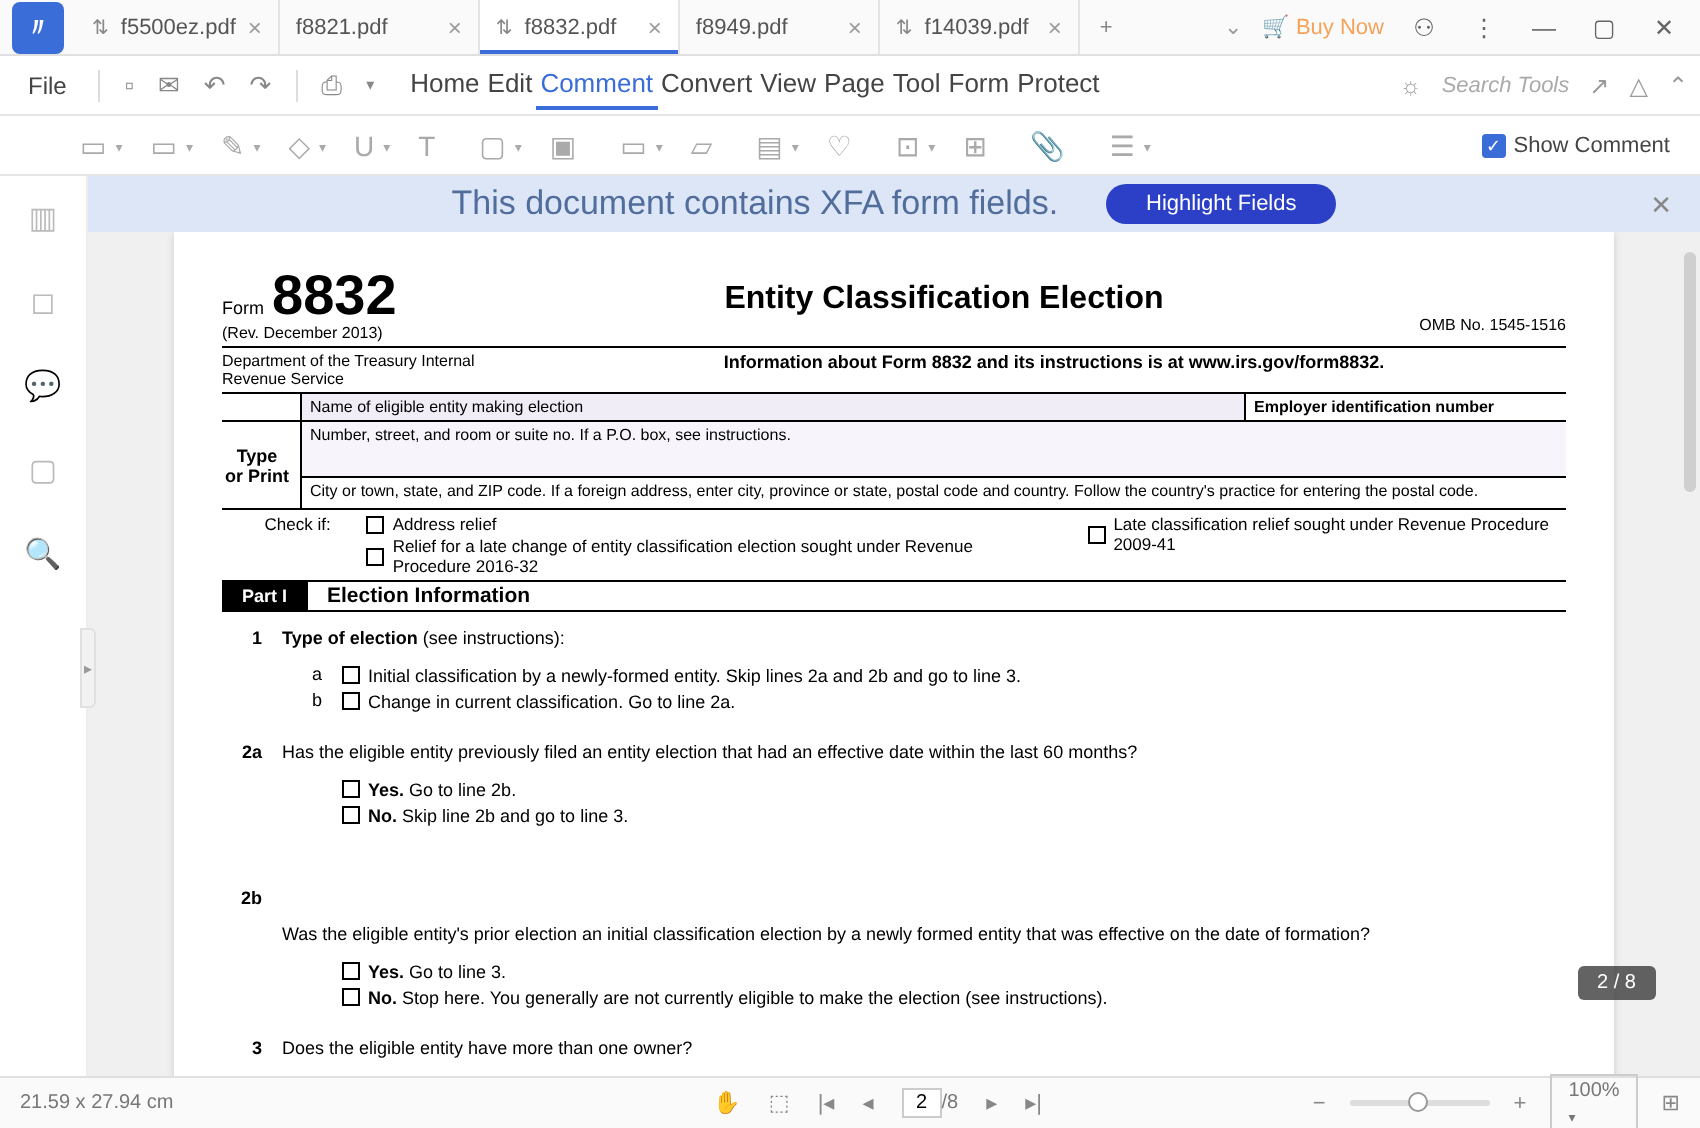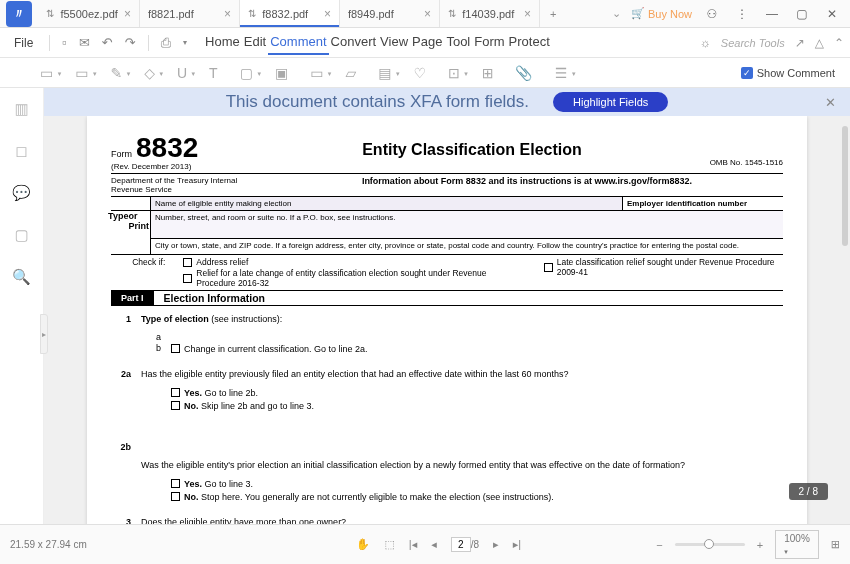--- a/index.html
+++ b/index.html
@@ -66,21 +66,21 @@
 .row2 { display: flex; border-bottom: 1px solid #000; font-size: 8px; }
 .row2-l { width: 160px; padding: 2px 0; }
 .row2-m { flex: 1; text-align: center; font-weight: bold; padding: 2px 0; font-size: 9px; }
 
 .name-row { display: flex; border-bottom: 1px solid #000; }
 .name-l { width: 40px; border-right: 1px solid #000; }
 .name-cell { flex: 1; border-right: 1px solid #000; padding: 2px 4px; font-size: 8px; background: #f0edf6; }
 .ein-cell { width: 160px; padding: 2px 4px; font-size: 8px; font-weight: bold; }
 
 .typ-block { display: flex; border-bottom: 1px solid #000; }
-.typ-label { width: 40px; border-right: 1px solid #000; display: flex; flex-direction: row; justify-content: center; align-items: flex-start; padding-right: 4px; font-size: 9px; font-weight: bold; }
+.typ-label { width: 40px; border-right: 1px solid #000; display: flex; flex-direction: column; justify-content: center; align-items: center; padding-right: 4px; font-size: 9px; font-weight: bold; }
 .typ-rows { flex: 1; }
 .typ-r { border-bottom: 1px solid #000; padding: 2px 4px 16px; font-size: 8px; background: #f7f5fb; }
 .typ-r:last-child { border-bottom: none; padding-bottom: 4px; background: #fff; }
 
 .check-if { display: flex; border-bottom: 1px solid #000; font-size: 8.5px; padding: 2px 0; gap: 18px; align-items: flex-start; }
 .ci-lbl { width: 60px; text-align: right; }
 .ci-col { display: flex; flex-direction: column; gap: 1px; }
 .ci-opt { display: flex; gap: 4px; align-items: center; }
 .cbox { width: 9px; height: 9px; border: 1px solid #000; display: inline-block; flex-shrink: 0; }
 
@@ -92,21 +92,21 @@
 .qnum { width: 20px; text-align: right; font-weight: bold; flex-shrink: 0; }
 .qsub { width: 20px; text-align: right; flex-shrink: 0; }
 .qtxt { flex: 1; }
 .qopt { display: flex; gap: 4px; align-items: flex-start; margin: 1px 0; }
 .bold { font-weight: bold; }
 
 .page-indicator { position: absolute; right: 22px; bottom: 40px; background: rgba(60,60,60,0.8); color: #fff; font-size: 10px; padding: 3px 10px; border-radius: 3px; }
 .vscroll { position: absolute; right: 2px; top: 38px; width: 6px; height: 120px; background: #cfcfcf; border-radius: 3px; }
 
 
-.statusbar { position: absolute; bottom: 0; left: 0; right: 0; height: 40px; background: #fafafa; border-top: 1px solid #e0e0e0; display: flex; align-items: center; padding: 0 10px; font-size: 10px; color: #777; }
+.statusbar { position: absolute; bottom: 0; left: 0; right: 0; height: 26px; background: #fafafa; border-top: 1px solid #e0e0e0; display: flex; align-items: center; padding: 0 10px; font-size: 10px; color: #777; }
 .sb-center { margin-left: 270px; display: flex; gap: 14px; align-items: center; }
 .nav-btn { color: #888; cursor: pointer; font-size: 11px; }
 .page-in { width: 20px; text-align: center; border: 1px solid #ccc; padding: 1px; font-size: 10px; }
 .sb-right { margin-left: auto; display: flex; align-items: center; gap: 12px; }
 .zoom-slider { width: 70px; height: 3px; background: #ddd; position: relative; border-radius: 2px; }
 .zoom-thumb { position: absolute; left: 42%; top: -4px; width: 10px; height: 10px; background: #fff; border: 1px solid #999; border-radius: 50%; }
 .zoom-pct { border: 1px solid #ccc; padding: 2px 8px; font-size: 10px; display: flex; gap: 4px; flex-direction: column; }
 </style>
 </head>
 <body>
@@ -280,20 +280,24 @@
           <span class="part-title">Election Information</span>
         </div>
 
       <div class="qrow">
           <span class="qnum">1</span>
           <span class="qtxt"><span class="bold">Type of election</span><span> (see instructions):</span></span>
         </div>
       <div class="qrow">
           <span class="qnum"></span>
           <span class="qsub">a</span>
+          <span class="qtxt qopt">
+            <span class="cbox"></span>
+            <span>Initial classification by a newly-formed entity. Skip lines 2a and 2b and go to line 3.</span>
+          </span>
         </div>
       <div class="qrow" style="margin-top:1px">
           <span class="qnum"></span>
           <span class="qsub">b</span>
           <span class="qtxt qopt">
             <span class="cbox"></span>
             <span>Change in current classification. Go to line 2a.</span>
           </span>
         </div>
 

